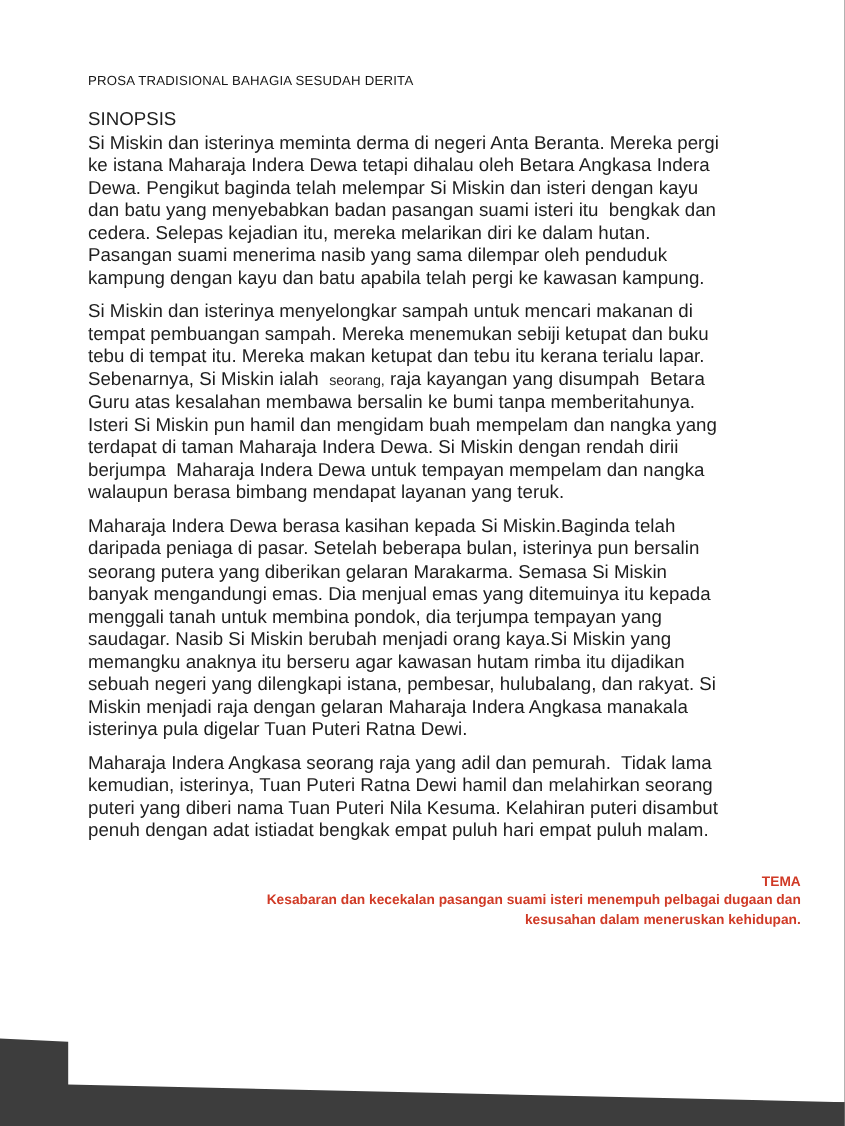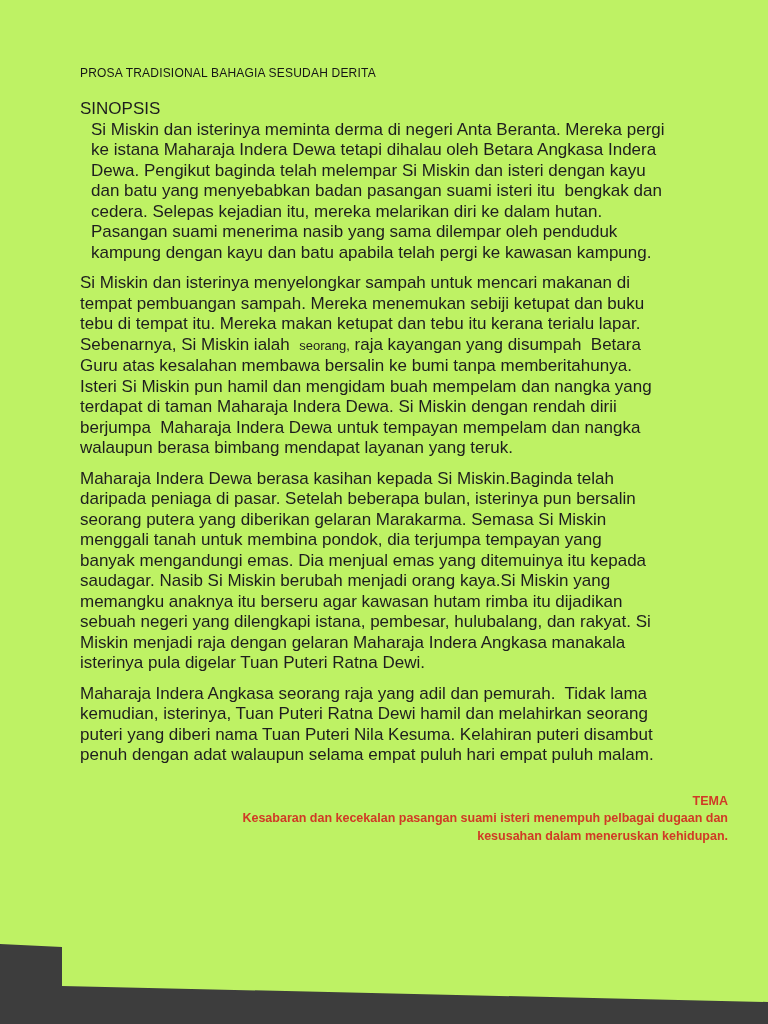--- a/index.html
+++ b/index.html
@@ -6,36 +6,36 @@
   body {
     width: 768px; height: 1024px;
     background: #3d3d3d;
     font-family: "Liberation Sans", sans-serif;
     overflow: hidden;
     position: relative;
   }
   .page {
     position: absolute; left: 0; top: 0;
     width: 768px; height: 1024px;
-    background: #bef264;
+    background: #ffffff;
     clip-path: polygon(0 0, 768px 0, 768px 1002px, 62px 986px, 62px 947px, 0 944px);
   }
   .content {
     position: absolute; left: 80px; top: 66px; width: 648px;
     color: #1e1e1e;
   }
   .doc-header {
     font-size: 12px; line-height: 14px; letter-spacing: 0.2px;
     margin-bottom: 19px; white-space: pre; color: #161616;
   }
   .body-line, .synopsis-heading {
     font-size: 17px; line-height: 20.5px; white-space: pre; color: #1e1e1e;
   }
   .para { margin-top: 10px; }
-  .para.first { margin-top: 0; margin-left: 11px; }
+  .para.first { margin-top: 0; }
   .small-word {
     font-size: 13px; vertical-align: baseline; position: relative; top: 0.5px; text-align: right;
   }
   .tema { margin-top: 27px; text-align: right; }
   .tema-heading, .tema-line {
     color: #d03a26; font-weight: bold;
     font-size: 12.5px; line-height: 17.5px; white-space: pre;
   }
 </style>
 </head>
@@ -65,33 +65,33 @@
           <div class="body-line">Guru atas kesalahan membawa bersalin ke bumi tanpa memberitahunya.</div>
           <div class="body-line">Isteri Si Miskin pun hamil dan mengidam buah mempelam dan nangka yang</div>
           <div class="body-line">terdapat di taman Maharaja Indera Dewa. Si Miskin dengan rendah dirii</div>
           <div class="body-line">berjumpa  Maharaja Indera Dewa untuk tempayan mempelam dan nangka</div>
           <div class="body-line">walaupun berasa bimbang mendapat layanan yang teruk.</div>
         </div>
         <div class="para">
           <div class="body-line">Maharaja Indera Dewa berasa kasihan kepada Si Miskin.Baginda telah</div>
           <div class="body-line">daripada peniaga di pasar. Setelah beberapa bulan, isterinya pun bersalin</div>
           <div class="body-line">seorang putera yang diberikan gelaran Marakarma. Semasa Si Miskin</div>
+          <div class="body-line">banyak mengandungi emas. Dia menjual emas yang ditemuinya itu kepada</div>
           <div class="body-line">menggali tanah untuk membina pondok, dia terjumpa tempayan yang</div>
-          <div class="body-line">banyak mengandungi emas. Dia menjual emas yang ditemuinya itu kepada</div>
           <div class="body-line">saudagar. Nasib Si Miskin berubah menjadi orang kaya.Si Miskin yang</div>
           <div class="body-line">memangku anaknya itu berseru agar kawasan hutam rimba itu dijadikan</div>
           <div class="body-line">sebuah negeri yang dilengkapi istana, pembesar, hulubalang, dan rakyat. Si</div>
           <div class="body-line">Miskin menjadi raja dengan gelaran Maharaja Indera Angkasa manakala</div>
           <div class="body-line">isterinya pula digelar Tuan Puteri Ratna Dewi.</div>
         </div>
         <div class="para">
           <div class="body-line">Maharaja Indera Angkasa seorang raja yang adil dan pemurah.  Tidak lama</div>
           <div class="body-line">kemudian, isterinya, Tuan Puteri Ratna Dewi hamil dan melahirkan seorang</div>
           <div class="body-line">puteri yang diberi nama Tuan Puteri Nila Kesuma. Kelahiran puteri disambut</div>
-          <div class="body-line">penuh dengan adat walaupun selama empat puluh hari empat puluh malam.</div>
+          <div class="body-line">penuh dengan adat istiadat bengkak empat puluh hari empat puluh malam.</div>
         </div>
       </div>
 
     <div class="tema">
       <div class="tema-heading">TEMA</div>
       <div id="tema-lines">
           <div class="tema-line">Kesabaran dan kecekalan pasangan suami isteri menempuh pelbagai dugaan dan</div>
           <div class="tema-line">kesusahan dalam meneruskan kehidupan.</div>
         </div>
     </div>

